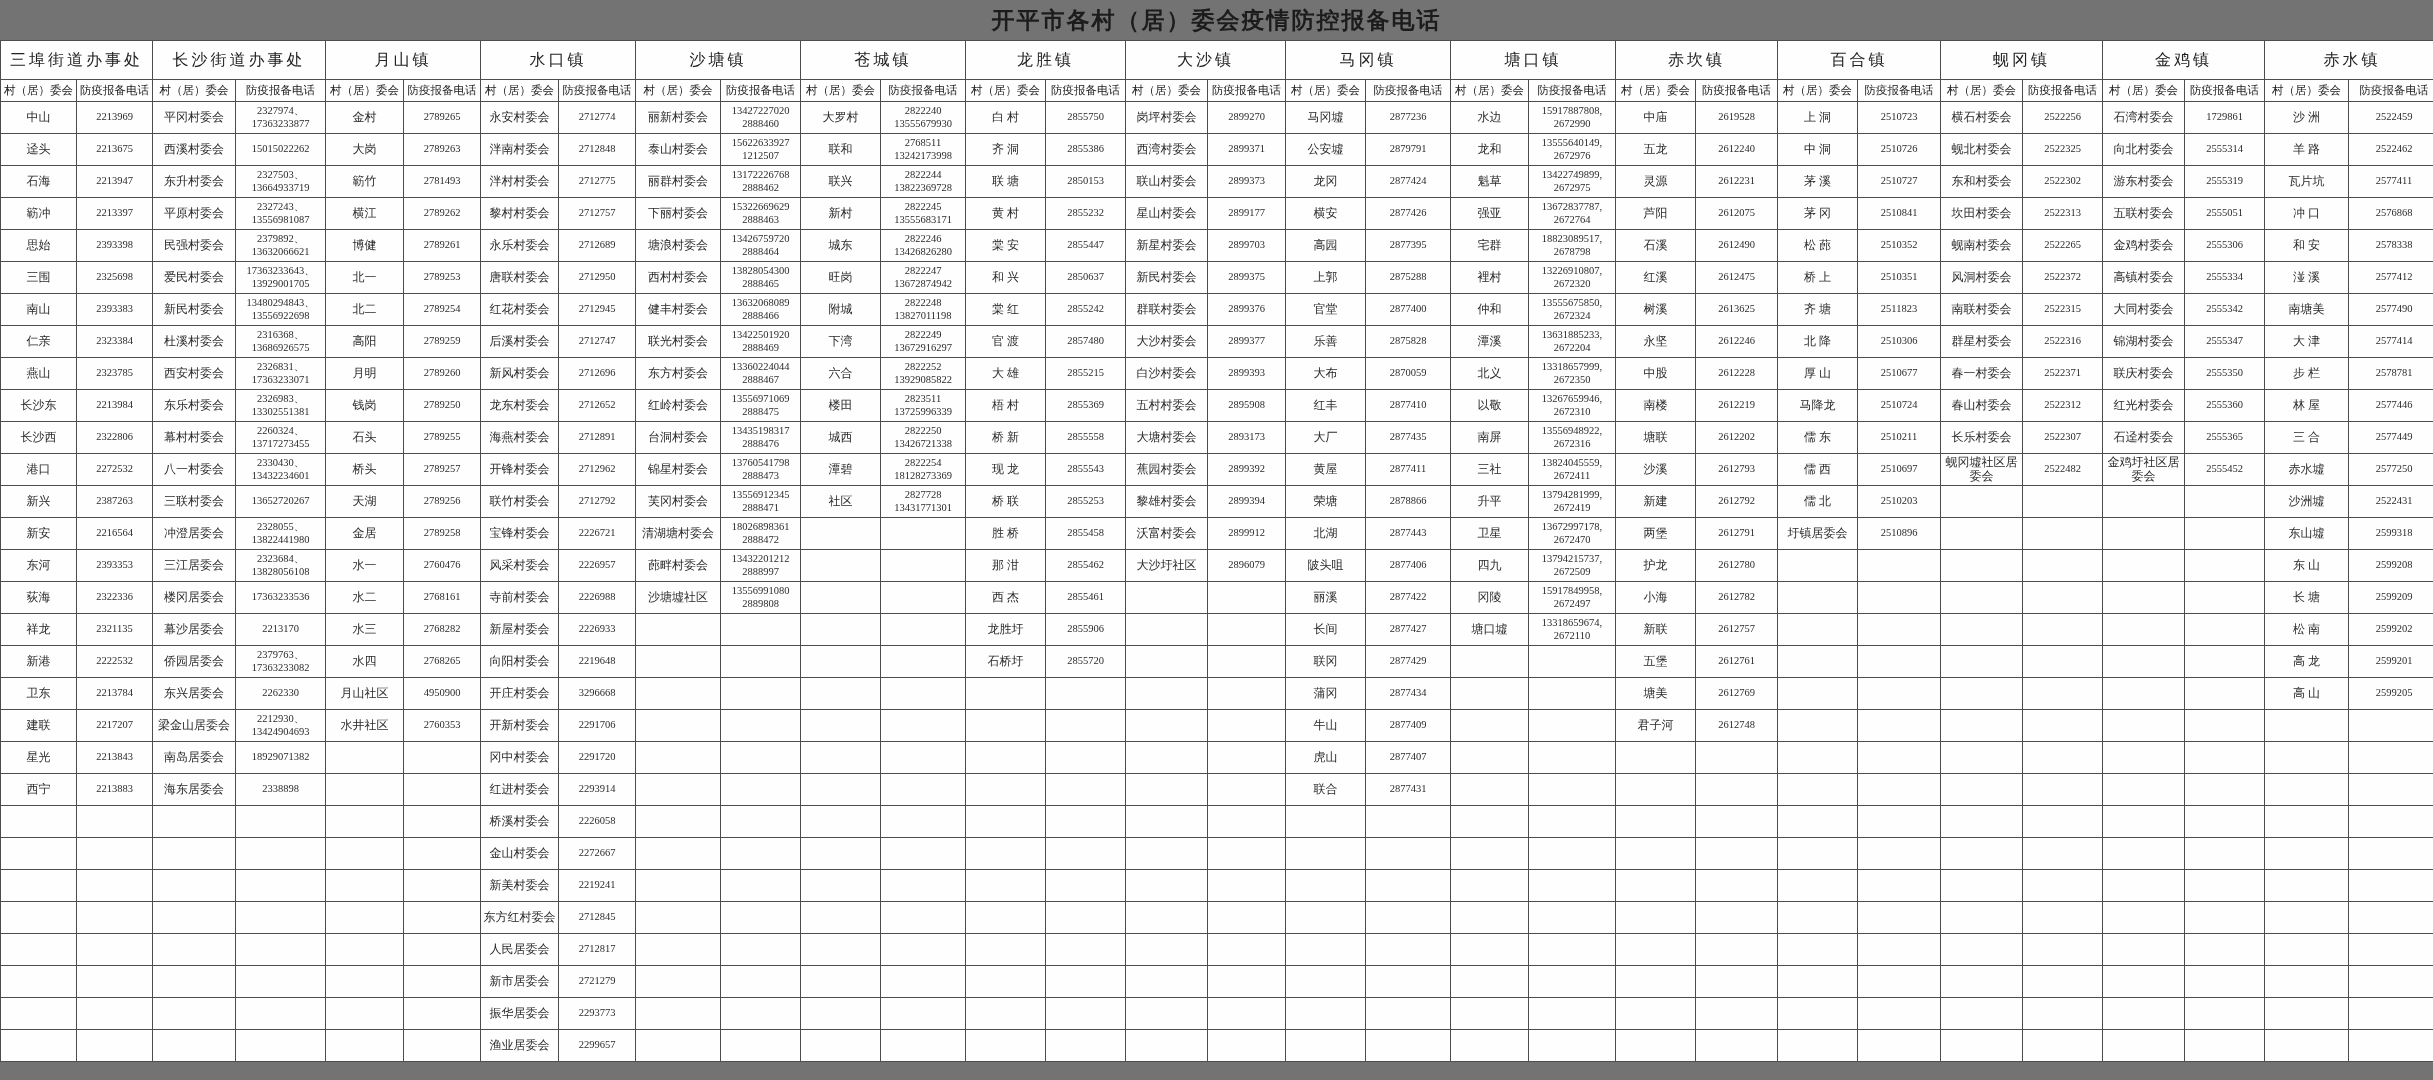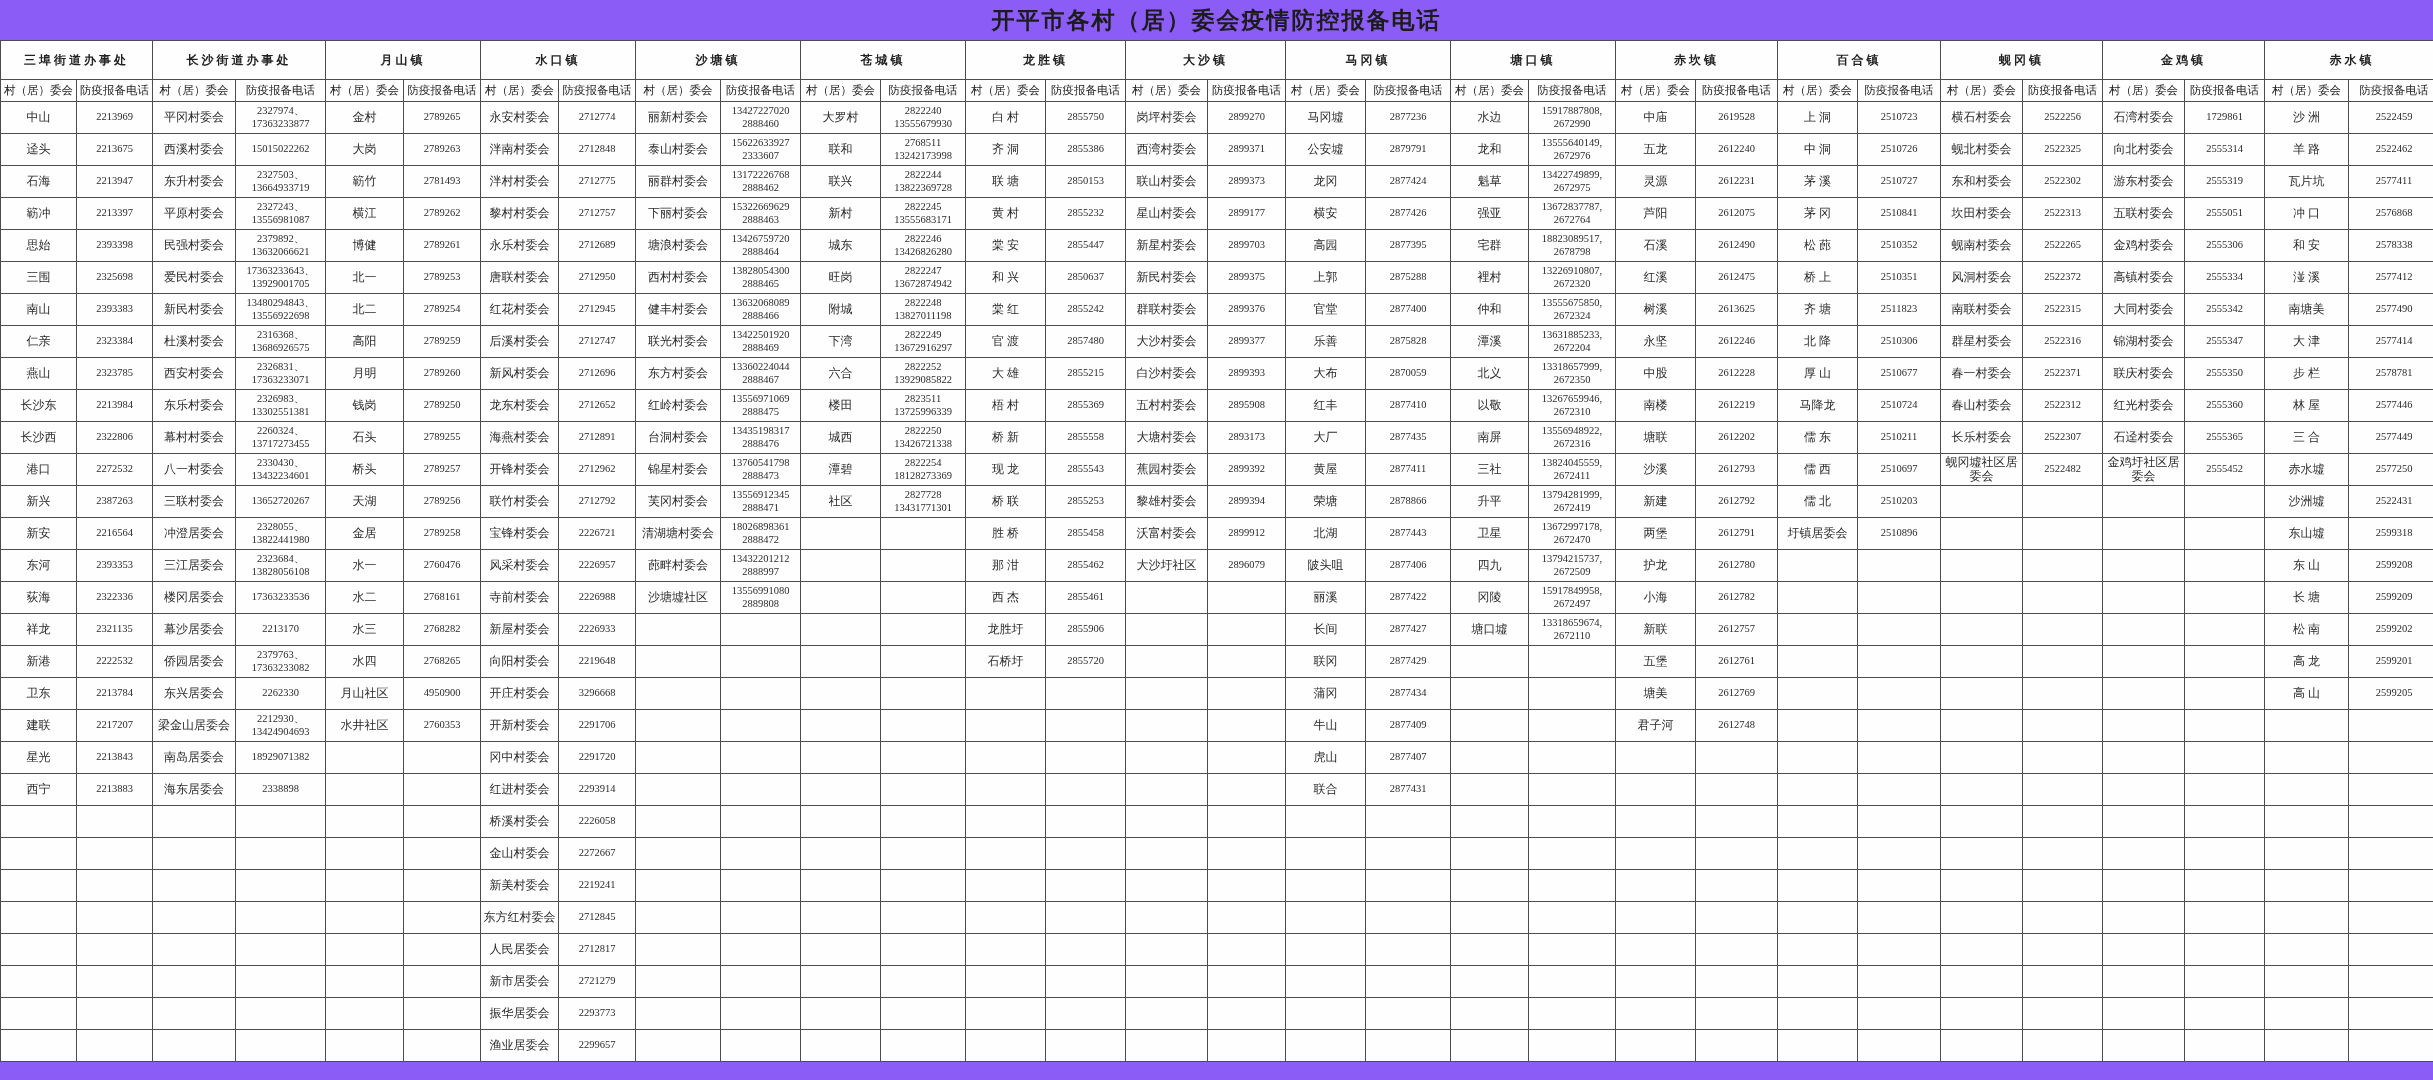--- a/index.html
+++ b/index.html
@@ -1,24 +1,24 @@
 <!DOCTYPE html>
 <html><head>
 <meta charset="utf-8">
 <style>
   html,body{margin:0;padding:0;background:#ffffff;}
   body{width:2433px;height:1080px;overflow:hidden;
        font-family:"Liberation Serif","DejaVu Serif",serif;color:#262626;}
-  .page{width:2433px;height:1080px;background:#8b5cf6;position:relative;}
+  .page{width:2433px;height:1080px;background:#737373;position:relative;}
   .title-area{height:40px;display:flex;align-items:center;justify-content:center;}
   .page-title{font-size:23px;font-weight:bold;letter-spacing:2px;color:#1c1c1c;}
   table.phone-table{border-collapse:collapse;table-layout:fixed;width:2433px;margin:0;}
   table.phone-table td,table.phone-table th{border:1px solid #4d4d4d;padding:0 1px;
        overflow:hidden;vertical-align:middle;text-align:center;background:#fefefe;}
-  th.town{height:38px;font-size:12px;font-weight:bold;letter-spacing:3px;color:#222;}
+  th.town{height:38px;font-size:16px;font-weight:normal;letter-spacing:3px;color:#222;}
   th.sub{height:21px;font-size:11.5px;font-weight:normal;letter-spacing:0;color:#222;}
   td.vname{height:31px;font-size:12px;color:#2a2a2a;line-height:1.1;}
   td.vphone{font-size:10.5px;line-height:1.15;white-space:pre-line;color:#2a2a2a;
        font-family:"Liberation Serif","DejaVu Serif",serif;}
 </style>
 </head>
 <body>
 
 <div class="page">
   <div class="title-area">
@@ -149,21 +149,21 @@
           <td class="vname">迳头</td>
           <td class="vphone">2213675</td>
           <td class="vname">西溪村委会</td>
           <td class="vphone">15015022262</td>
           <td class="vname">大岗</td>
           <td class="vphone">2789263</td>
           <td class="vname">泮南村委会</td>
           <td class="vphone">2712848</td>
           <td class="vname">泰山村委会</td>
           <td class="vphone">15622633927
-2333607</td>
+1212507</td>
           <td class="vname">联和</td>
           <td class="vphone">2768511
 13242173998</td>
           <td class="vname">齐 洞</td>
           <td class="vphone">2855386</td>
           <td class="vname">西湾村委会</td>
           <td class="vphone">2899371</td>
           <td class="vname">公安墟</td>
           <td class="vphone">2879791</td>
           <td class="vname">龙和</td>

